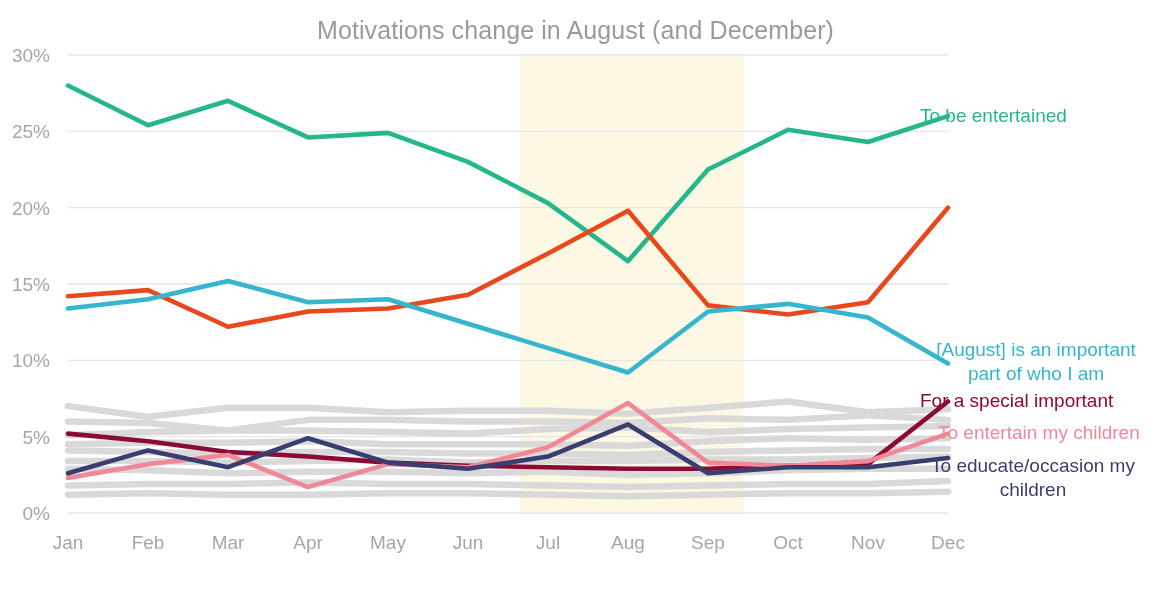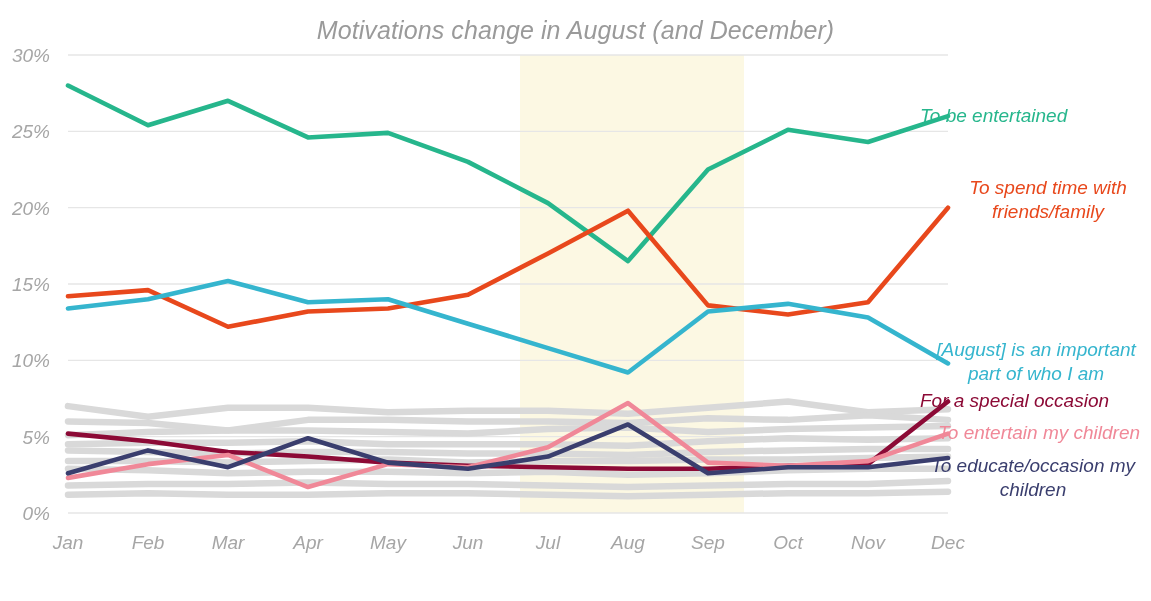--- a/index.html
+++ b/index.html
@@ -12,21 +12,20 @@
     height: 601px;
     font-family: "Liberation Sans", sans-serif;
     overflow: hidden;
     position: relative;
   }
   #chart-root {
     position: absolute;
     left: 0; top: 0;
     width: 1151px;
     height: 475px;
-    font-style: italic;
   }
   .chart-title {
     position: absolute;
     left: 0;
     top: 16px;
     width: 1151px;
     text-align: center;
     font-size: 25px;
     color: #9a9a9a;
     font-family: "Liberation Sans", sans-serif;
@@ -123,25 +122,23 @@
         <text x="628" y="549" class="xtick-label">Aug</text>
         <text x="708" y="549" class="xtick-label">Sep</text>
         <text x="788" y="549" class="xtick-label">Oct</text>
         <text x="868" y="549" class="xtick-label">Nov</text>
         <text x="948" y="549" class="xtick-label">Dec</text>
       </g>
   </svg>
 
   <div class="series-label lbl-entertained">To be entertained</div>
 
-  <div class="series-label lbl-spendtime">To spend time with
-friends/family</div>
 
   <div class="series-label lbl-artform">[August] is an important
 part of who I am</div>
 
-  <div class="series-label lbl-special">For a special occasion</div>
+  <div class="series-label lbl-special">For a special important</div>
 
   <div class="series-label lbl-children">To entertain my children</div>
 
   <div class="series-label lbl-educate">To educate/occasion my
 children</div>
 </div>
 
 </body></html>

